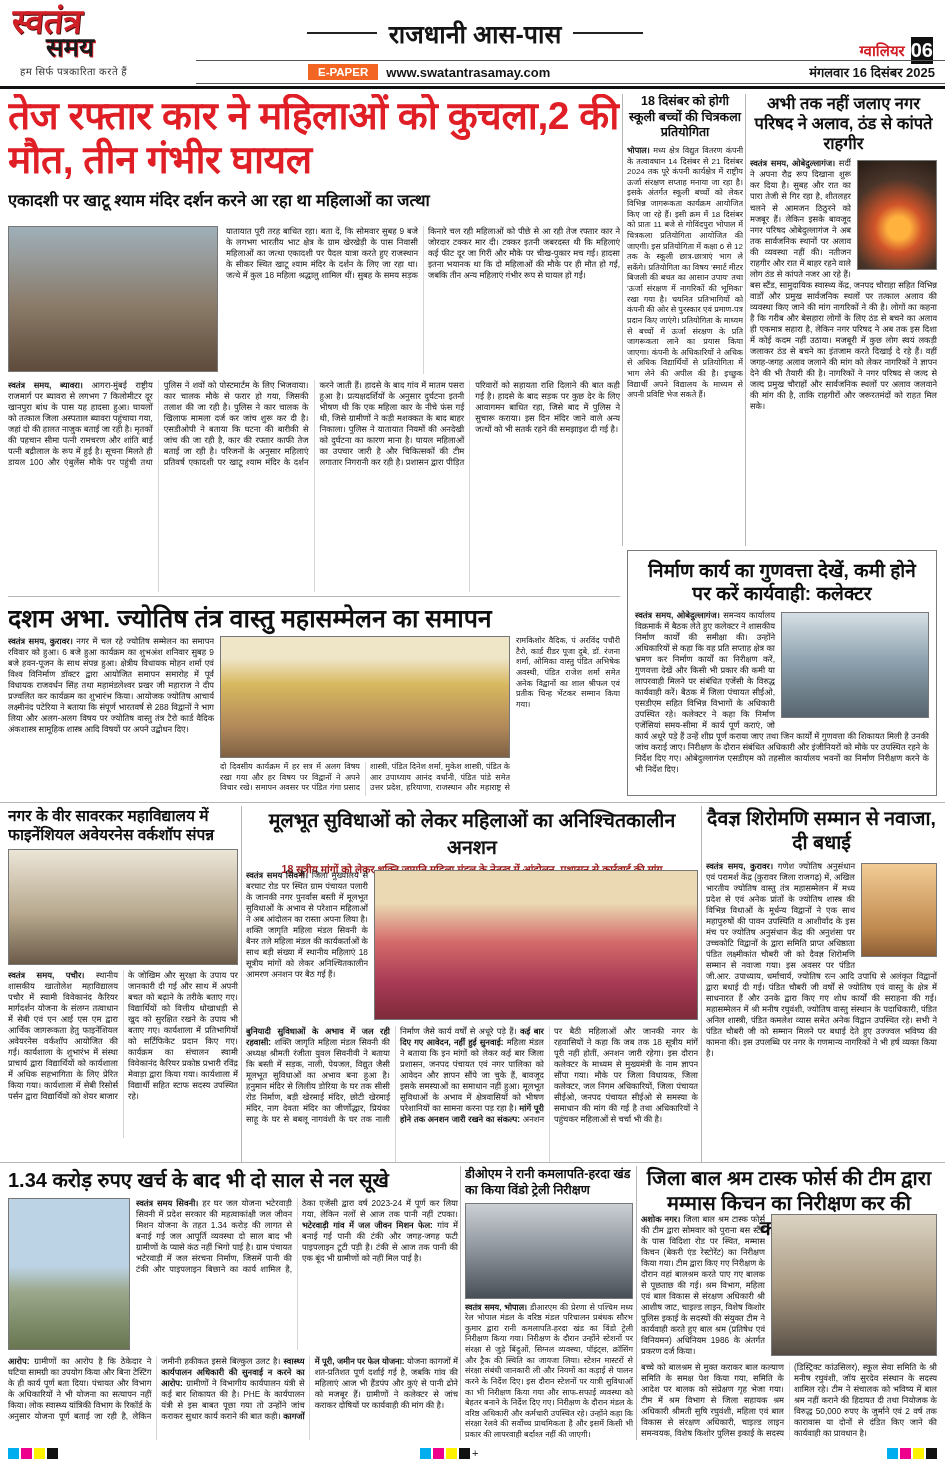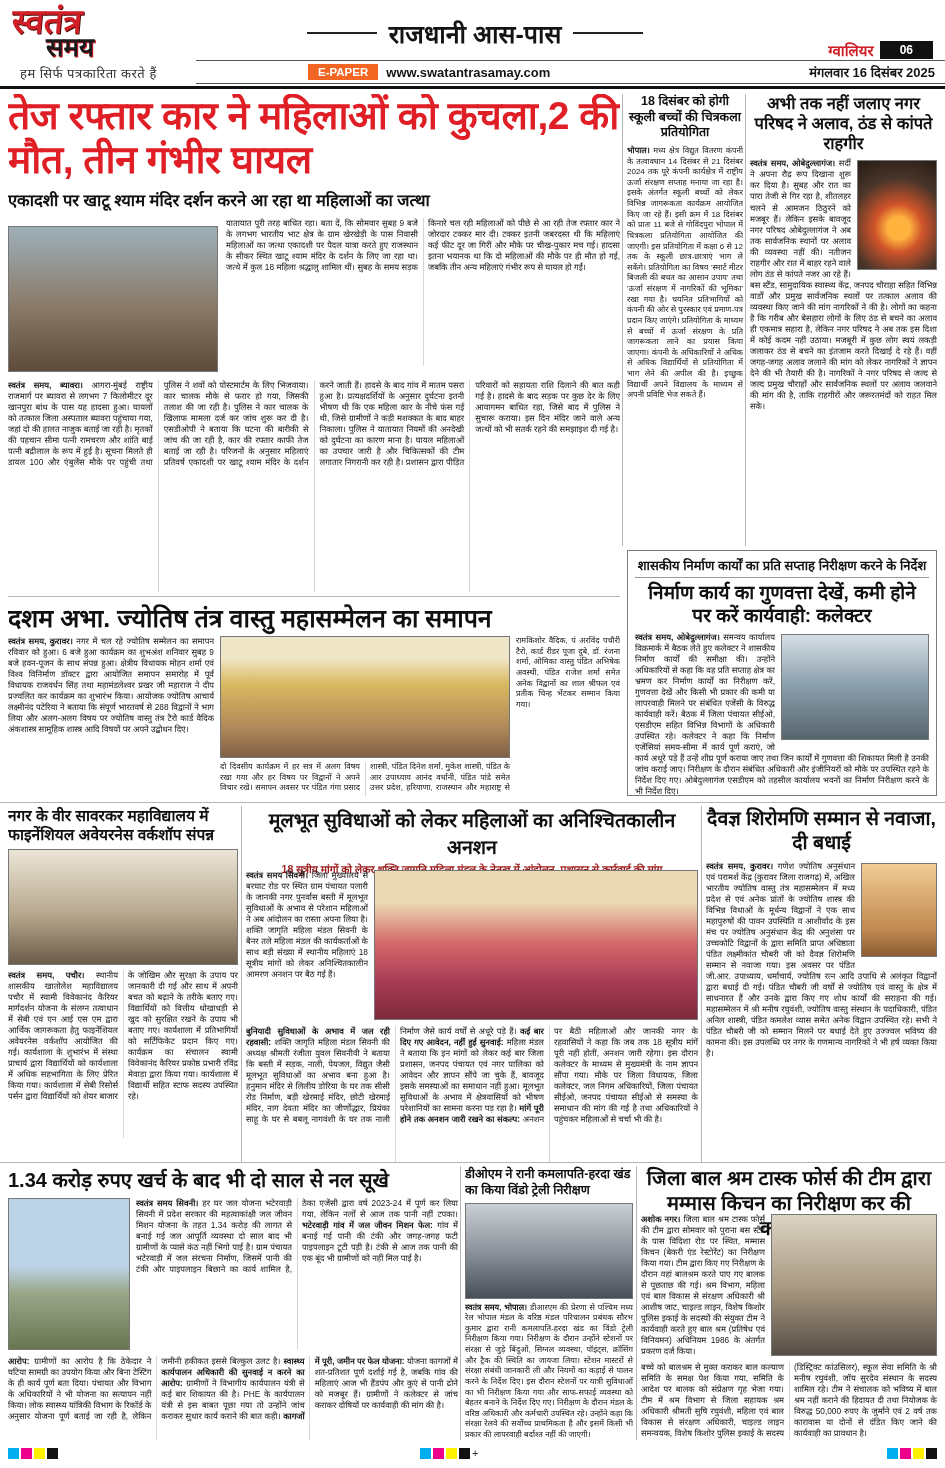--- a/index.html
+++ b/index.html
@@ -2,26 +2,26 @@
 <html lang="hi"><head>
 <meta charset="utf-8">
 <style>
   html,body{margin:0;padding:0;background:#e9e9e9;}
   #page{position:relative;width:945px;height:1468px;background:#fff;margin:0 auto;
         font-family:"Liberation Sans","DejaVu Sans",sans-serif;color:#141414;overflow:hidden;}
   .abs{position:absolute;box-sizing:border-box;overflow:hidden;}
   
   .logo1{font-size:34px;font-weight:900;color:#d01f27;line-height:1;transform:skewX(-5deg);text-shadow:1px 1px 0 #4a0a0a;}
   .logo2{font-size:26px;font-weight:900;color:#1a1a1a;line-height:1;margin:-4px 0 0 34px;text-shadow:1px 1px 0 #d01f27;}
-  .tagline{font-size:13px;color:#333;margin:4px 0 0 8px;letter-spacing:.5px;}
+  .tagline{font-size:10px;color:#333;margin:4px 0 0 8px;letter-spacing:.5px;}
   .section-title{font-size:25px;font-weight:800;text-align:center;display:flex;align-items:center;justify-content:center;gap:12px;}
   .section-title::before,.section-title::after{content:"";height:2px;width:70px;background:#222;display:inline-block;}
   .citybox{display:flex;align-items:center;gap:6px;}
   .cityname{color:#d01f27;font-weight:800;font-size:15px;}
-  .pagenum{background:#111;color:#fff;font-weight:800;font-size:12px;padding:2px 20px;}
+  .pagenum{background:#111;color:#fff;font-weight:800;font-size:20px;padding:2px 0;}
   .epaperbar{display:flex;align-items:center;border-top:1px solid #555;border-bottom:1px solid #555;}
   .epaper-label{background:#f26522;color:#fff;font-weight:800;font-size:11.5px;padding:2px 10px;margin-left:112px;cursor:pointer;}
   .website{font-size:13px;font-weight:700;margin-left:8px;cursor:pointer;}
   .dateline{margin-left:auto;margin-right:10px;font-size:13px;font-weight:700;}
   .thickline{background:#111;}
   
   .body{font-size:8.3px;line-height:1.33;text-align:justify;color:#161616;}
   .body.small{font-size:8px;}
   b[data-bind]::after{content:" ";}
   .cols2{column-count:2;column-gap:10px;column-rule:1px solid #d5d5d5;}
@@ -80,21 +80,21 @@
     <span class="epaper-label" data-bind="masthead.epaper">E-PAPER</span>
     <span class="website" data-bind="masthead.website">www.swatantrasamay.com</span>
     <span class="dateline" data-bind="masthead.date">मंगलवार 16 दिसंबर 2025</span>
   </div>
   <div class="abs thickline" style="left:0;right:0;top:86px;height:3px;"></div>
 
   <div class="abs" style="left:8px;top:94px;width:612px;height:500px;">
     <div class="h-main" data-bind="articles.accident.headline">तेज रफ्तार कार ने महिलाओं को कुचला,2 की मौत, तीन गंभीर घायल</div>
     <div class="h-sub" data-bind="articles.accident.subhead">एकादशी पर खाटू श्याम मंदिर दर्शन करने आ रहा था महिलाओं का जत्था</div>
     <div class="abs ph ph-hospital" style="left:0;top:132px;width:210px;height:146px;"></div>
-    <div class="abs body cols2" style="left:218px;top:124px;width:394px;height:148px;">
+    <div class="abs body cols2" style="left:218px;top:132px;width:394px;height:148px;">
       <span data-bind="articles.accident.colA">यातायात पूरी तरह बाधित रहा। बता दें, कि सोमवार सुबह 9 बजे के लगभग भारतीय भाट क्षेत्र के ग्राम खेरखेड़ी के पास निवासी महिलाओं का जत्था एकादशी पर पैदल यात्रा करते हुए राजस्थान के सीकर स्थित खाटू श्याम मंदिर के दर्शन के लिए जा रहा था। जत्थे में कुल 18 महिला श्रद्धालु शामिल थीं। सुबह के समय सड़क किनारे चल रही महिलाओं को पीछे से आ रही तेज रफ्तार कार ने जोरदार टक्कर मार दी। टक्कर इतनी जबरदस्त थी कि महिलाएं कई फीट दूर जा गिरीं और मौके पर चीख-पुकार मच गई। हादसा इतना भयानक था कि दो महिलाओं की मौके पर ही मौत हो गई, जबकि तीन अन्य महिलाएं गंभीर रूप से घायल हो गईं।</span>
     </div>
     <div class="abs body cols4" style="left:0;top:286px;width:612px;height:212px;">
       <b data-bind="articles.accident.byline">स्वतंत्र समय, ब्यावरा।</b><span data-bind="articles.accident.colB">आगरा-मुंबई राष्ट्रीय राजमार्ग पर ब्यावरा से लगभग 7 किलोमीटर दूर खानपुरा बांध के पास यह हादसा हुआ। घायलों को तत्काल जिला अस्पताल ब्यावरा पहुंचाया गया, जहां दो की हालत नाजुक बताई जा रही है। मृतकों की पहचान सीमा पत्नी रामचरण और शांति बाई पत्नी बद्रीलाल के रूप में हुई है। सूचना मिलते ही डायल 100 और एंबुलेंस मौके पर पहुंची तथा पुलिस ने शवों को पोस्टमार्टम के लिए भिजवाया। कार चालक मौके से फरार हो गया, जिसकी तलाश की जा रही है। पुलिस ने कार चालक के खिलाफ मामला दर्ज कर जांच शुरू कर दी है। एसडीओपी ने बताया कि घटना की बारीकी से जांच की जा रही है, कार की रफ्तार काफी तेज बताई जा रही है। परिजनों के अनुसार महिलाएं प्रतिवर्ष एकादशी पर खाटू श्याम मंदिर के दर्शन करने जाती हैं। हादसे के बाद गांव में मातम पसरा हुआ है। प्रत्यक्षदर्शियों के अनुसार दुर्घटना इतनी भीषण थी कि एक महिला कार के नीचे फंस गई थी, जिसे ग्रामीणों ने कड़ी मशक्कत के बाद बाहर निकाला। पुलिस ने यातायात नियमों की अनदेखी को दुर्घटना का कारण माना है। घायल महिलाओं का उपचार जारी है और चिकित्सकों की टीम लगातार निगरानी कर रही है। प्रशासन द्वारा पीड़ित परिवारों को सहायता राशि दिलाने की बात कही गई है। हादसे के बाद सड़क पर कुछ देर के लिए आवागमन बाधित रहा, जिसे बाद में पुलिस ने सुचारू कराया। इस दिन मंदिर जाने वाले अन्य जत्थों को भी सतर्क रहने की समझाइश दी गई है।</span>
     </div>
   </div>
 
   <div class="abs vline" style="left:622px;top:94px;height:452px;"></div>
   <div class="abs" style="left:627px;top:94px;width:116px;height:452px;">
     <div class="h-med center" style="font-size:12.5px;line-height:1.25;" data-bind="articles.school.headline">18 दिसंबर को होगी स्कूली बच्चों की चित्रकला प्रतियोगिता</div>
@@ -106,21 +106,20 @@
 
   <div class="abs" style="left:750px;top:94px;width:187px;height:452px;">
     <div class="h-med center" style="font-size:16.5px;line-height:1.2;" data-bind="articles.alav.headline">अभी तक नहीं जलाए नगर परिषद ने अलाव, ठंड से कांपते राहगीर</div>
     <div class="body" style="margin-top:5px;">
       <div class="ph ph-fire fl-r" style="width:80px;height:110px;"></div>
       <b data-bind="articles.alav.byline">स्वतंत्र समय, ओबेदुल्लागंज।</b><span data-bind="articles.alav.body">सर्दी ने अपना रौद्र रूप दिखाना शुरू कर दिया है। सुबह और रात का पारा तेजी से गिर रहा है, शीतलहर चलने से आमजन ठिठुरने को मजबूर हैं। लेकिन इसके बावजूद नगर परिषद ओबेदुल्लागंज ने अब तक सार्वजनिक स्थानों पर अलाव की व्यवस्था नहीं की। नतीजन राहगीर और रात में बाहर रहने वाले लोग ठंड से कांपते नजर आ रहे हैं। बस स्टैंड, सामुदायिक स्वास्थ्य केंद्र, जनपद चौराहा सहित विभिन्न वार्डों और प्रमुख सार्वजनिक स्थलों पर तत्काल अलाव की व्यवस्था किए जाने की मांग नागरिकों ने की है। लोगों का कहना है कि गरीब और बेसहारा लोगों के लिए ठंड से बचने का अलाव ही एकमात्र सहारा है, लेकिन नगर परिषद ने अब तक इस दिशा में कोई कदम नहीं उठाया। मजबूरी में कुछ लोग स्वयं लकड़ी जलाकर ठंड से बचने का इंतजाम करते दिखाई दे रहे हैं। वहीं जगह-जगह अलाव जलाने की मांग को लेकर नागरिकों ने ज्ञापन देने की भी तैयारी की है। नागरिकों ने नगर परिषद से जल्द से जल्द प्रमुख चौराहों और सार्वजनिक स्थलों पर अलाव जलवाने की मांग की है, ताकि राहगीरों और जरूरतमंदों को राहत मिल सके।</span>
     </div>
   </div>
 
   <div class="abs boxed" style="left:627px;top:550px;width:310px;height:246px;">
-    <div class="kicker" data-bind="articles.nirman.kicker">शासकीय निर्माण कार्यों का प्रति सप्ताह निरीक्षण करने के निर्देश</div>
     <div class="h-med center" style="font-size:19px;line-height:1.2;margin:4px 12px;" data-bind="articles.nirman.headline">निर्माण कार्य का गुणवत्ता देखें, कमी होने पर करें कार्यवाही: कलेक्टर</div>
     <div class="body">
       <div class="ph ph-meeting fl-r" style="width:148px;height:106px;"></div>
       <b data-bind="articles.nirman.byline">स्वतंत्र समय, ओबेदुल्लागंज।</b><span data-bind="articles.nirman.body">समन्वय कार्यालय विक्रमार्क में बैठक लेते हुए कलेक्टर ने शासकीय निर्माण कार्यों की समीक्षा की। उन्होंने अधिकारियों से कहा कि वह प्रति सप्ताह क्षेत्र का भ्रमण कर निर्माण कार्यों का निरीक्षण करें, गुणवत्ता देखें और किसी भी प्रकार की कमी या लापरवाही मिलने पर संबंधित एजेंसी के विरुद्ध कार्यवाही करें। बैठक में जिला पंचायत सीईओ, एसडीएम सहित विभिन्न विभागों के अधिकारी उपस्थित रहे। कलेक्टर ने कहा कि निर्माण एजेंसियां समय-सीमा में कार्य पूर्ण कराएं, जो कार्य अधूरे पड़े हैं उन्हें शीघ्र पूर्ण कराया जाए तथा जिन कार्यों में गुणवत्ता की शिकायत मिली है उनकी जांच कराई जाए। निरीक्षण के दौरान संबंधित अधिकारी और इंजीनियरों को मौके पर उपस्थित रहने के निर्देश दिए गए। ओबेदुल्लागंज एसडीएम को तहसील कार्यालय भवनों का निर्माण निरीक्षण करने के भी निर्देश दिए।</span>
     </div>
   </div>
 
   <div class="abs hline" style="left:8px;top:596px;width:612px;"></div>
   <div class="abs" style="left:8px;top:600px;width:612px;height:198px;">
     <div class="h-med" style="font-size:25px;" data-bind="articles.sammelan.headline">दशम अभा. ज्योतिष तंत्र वास्तु महासम्मेलन  का समापन</div>

